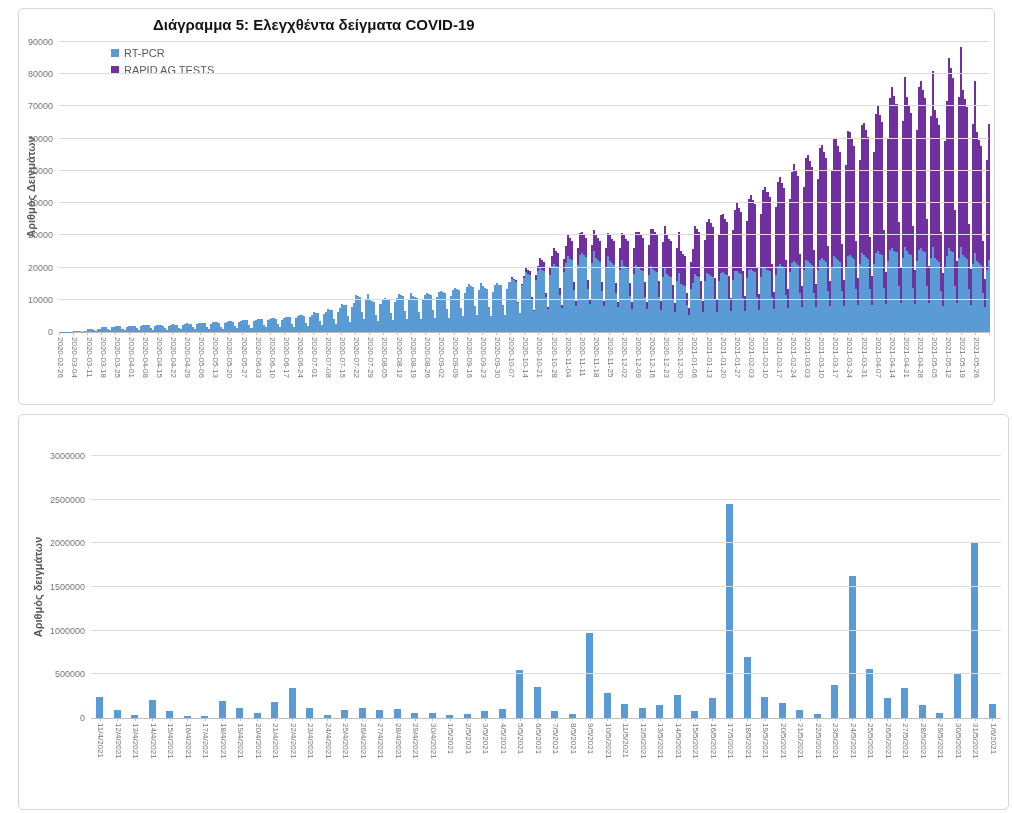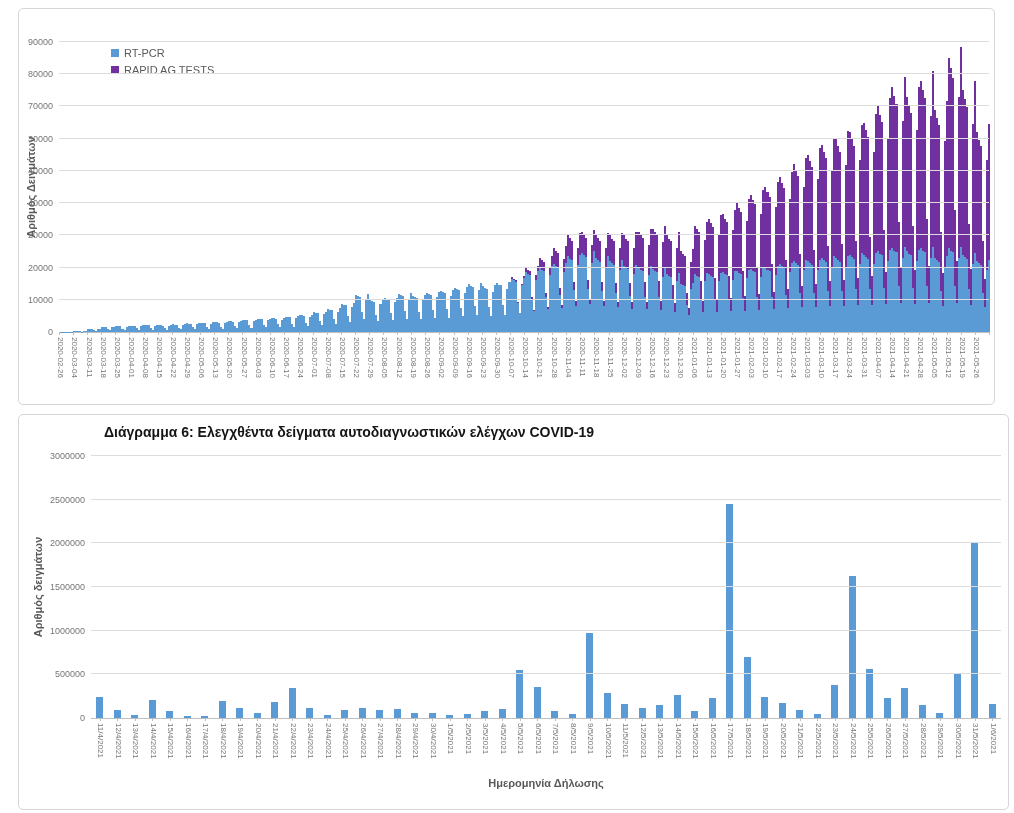--- a/index.html
+++ b/index.html
@@ -32,20 +32,21 @@
   #box2 .axis-title-y{left:-36px;top:166px;width:110px;text-align:center;}
   .legend{position:absolute;left:52px;top:5px;display:flex;flex-direction:column;gap:5px;}
   .legend-row{display:flex;align-items:center;gap:5px;}
   .legend-swatch{width:8px;height:8px;display:inline-block;}
   .legend-label{font-size:11px;color:#595959;white-space:nowrap;}
 </style>
 </head>
 <body>
 
 <div class="chart-box" id="box1">
+  <div class="chart-title">Διάγραμμα 5: Ελεγχθέντα δείγματα COVID-19</div>
   <div class="axis-title-y">Αριθμός Δειγμάτων</div>
   <div class="plot" id="plot1">
     <div class="baseline"></div>
     <div class="bars" id="bars1">
         <div class="barcol">
           <div class="seg" style="height: 0%; background: rgb(112, 48, 160);"></div>
           <div class="seg" style="height: 0.166667%; background: rgb(91, 155, 213);"></div>
         </div>
         <div class="barcol">
           <div class="seg" style="height: 0%; background: rgb(112, 48, 160);"></div>
@@ -2053,21 +2054,20 @@
       <div class="gridline" style="bottom: 77.7778%;"></div>
       <div class="ylab" style="top: 22.2222%;">70000</div>
       <div class="gridline" style="bottom: 88.8889%;"></div>
       <div class="ylab" style="top: 11.1111%;">80000</div>
       <div class="gridline" style="bottom: 100%;"></div>
       <div class="ylab" style="top: 0%;">90000</div>
     </div>
 </div>
 
 <div class="chart-box" id="box2">
-  <div class="chart-title">Διάγραμμα 6: Ελεγχθέντα δείγματα αυτοδιαγνωστικών ελέγχων COVID-19</div>
   <div class="axis-title-y">Αριθμός δειγμάτων</div>
   <div class="plot" id="plot2">
     <div class="baseline"></div>
     <div class="bars" id="bars2">
         <div class="slot">
           <div class="bar2" style="height: 8%; background: rgb(91, 155, 213);"></div>
         </div>
         <div class="slot">
           <div class="bar2" style="height: 3%; background: rgb(91, 155, 213);"></div>
         </div>
@@ -2335,14 +2335,13 @@
       <div class="ylab" style="top: 66.6667%;">1000000</div>
       <div class="gridline" style="bottom: 50%;"></div>
       <div class="ylab" style="top: 50%;">1500000</div>
       <div class="gridline" style="bottom: 66.6667%;"></div>
       <div class="ylab" style="top: 33.3333%;">2000000</div>
       <div class="gridline" style="bottom: 83.3333%;"></div>
       <div class="ylab" style="top: 16.6667%;">2500000</div>
       <div class="gridline" style="bottom: 100%;"></div>
       <div class="ylab" style="top: 0%;">3000000</div>
     </div>
-  <div class="axis-title-x">Ημερομηνία Δήλωσης</div>
 </div>
 
 </body></html>

